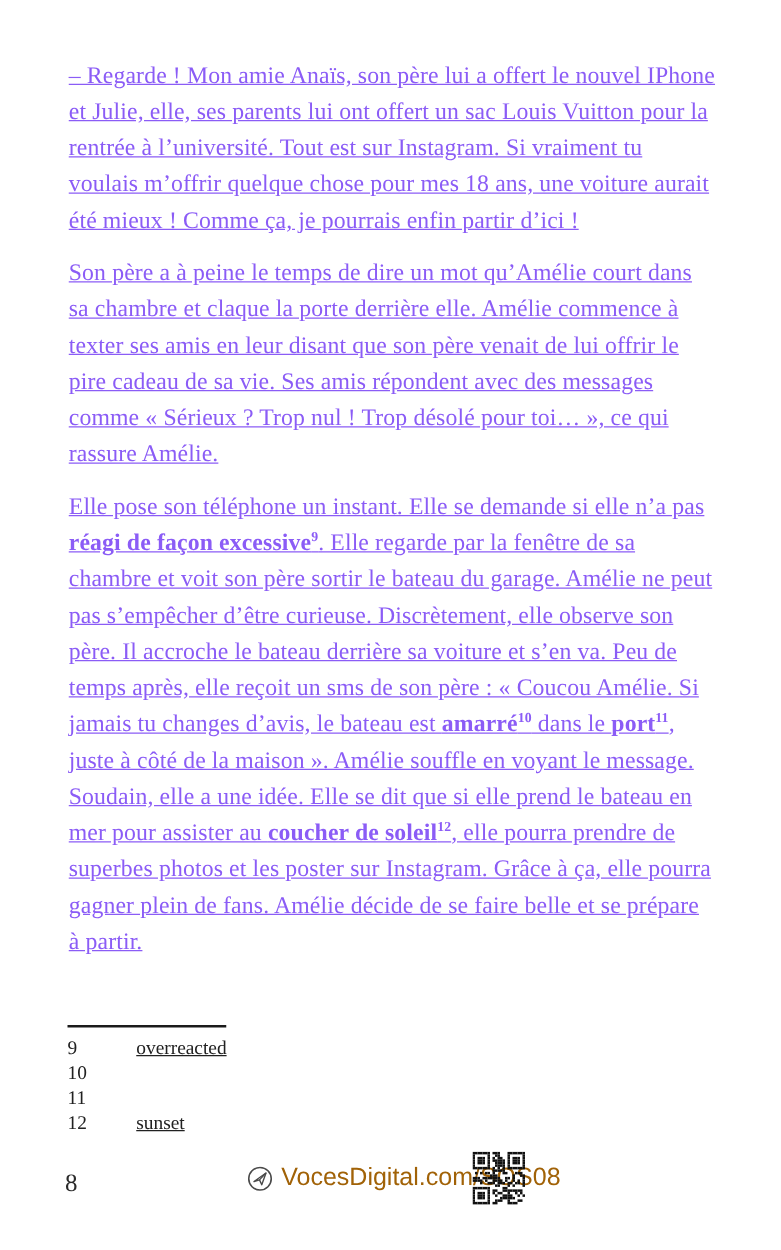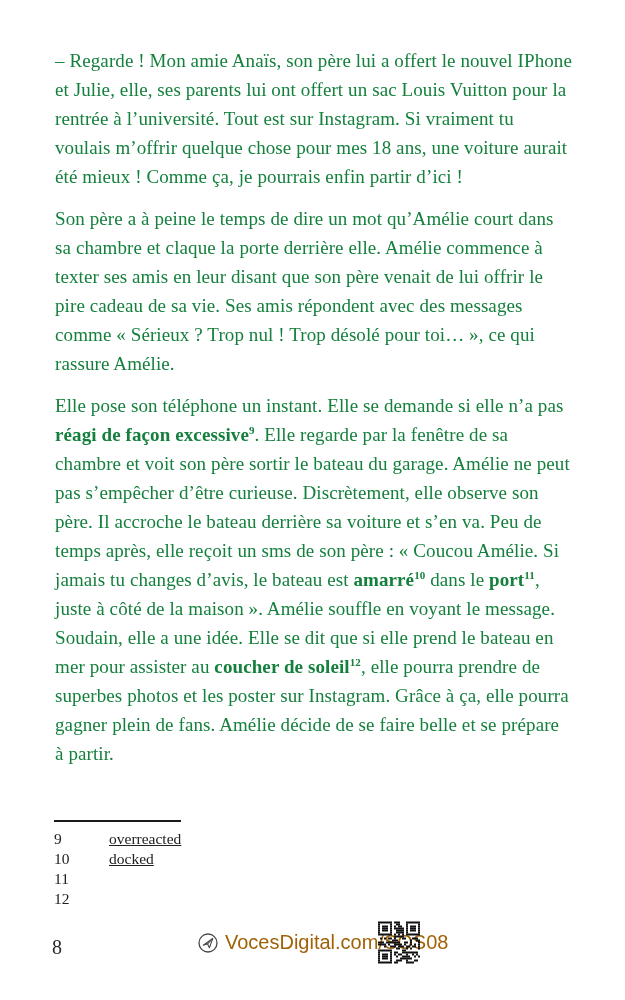--- a/index.html
+++ b/index.html
@@ -16,21 +16,22 @@
   .story{
     position:absolute;
     left:55px;top:46px;width:517px;
     text-align:left;
   }
   .story p{
     margin:0 0 13px 0;
     font-size:19px;
     line-height:29px;
     letter-spacing:0.1px;
-    color:#15803d;
+    color:#8b5cf6;
+    text-decoration:underline;
   }
   .story .b{font-weight:700;}
   .story sup{
     font-size:0.58em;
     line-height:0;
     vertical-align:super;
   }
   
   .footnotes{
     position:absolute;
@@ -85,27 +86,27 @@
 
   <section class="footnotes">
     <hr class="fn-rule">
     <div>
         <div class="fn-row">
           <span class="fn-num">9</span>
           <span class="fn-text">overreacted</span>
         </div>
         <div class="fn-row">
           <span class="fn-num">10</span>
-          <span class="fn-text">docked</span>
         </div>
         <div class="fn-row">
           <span class="fn-num">11</span>
         </div>
         <div class="fn-row">
           <span class="fn-num">12</span>
+          <span class="fn-text">sunset</span>
         </div>
       </div>
   </section>
 
   <span class="page-number">8</span>
 
   <div class="footer-link">
     <span class="plane-wrap">
       <svg width="20" height="20" viewBox="0 0 20 20">
         <circle cx="10" cy="10" r="9" fill="none" stroke="#4a4a4a" stroke-width="1.3"></circle>

